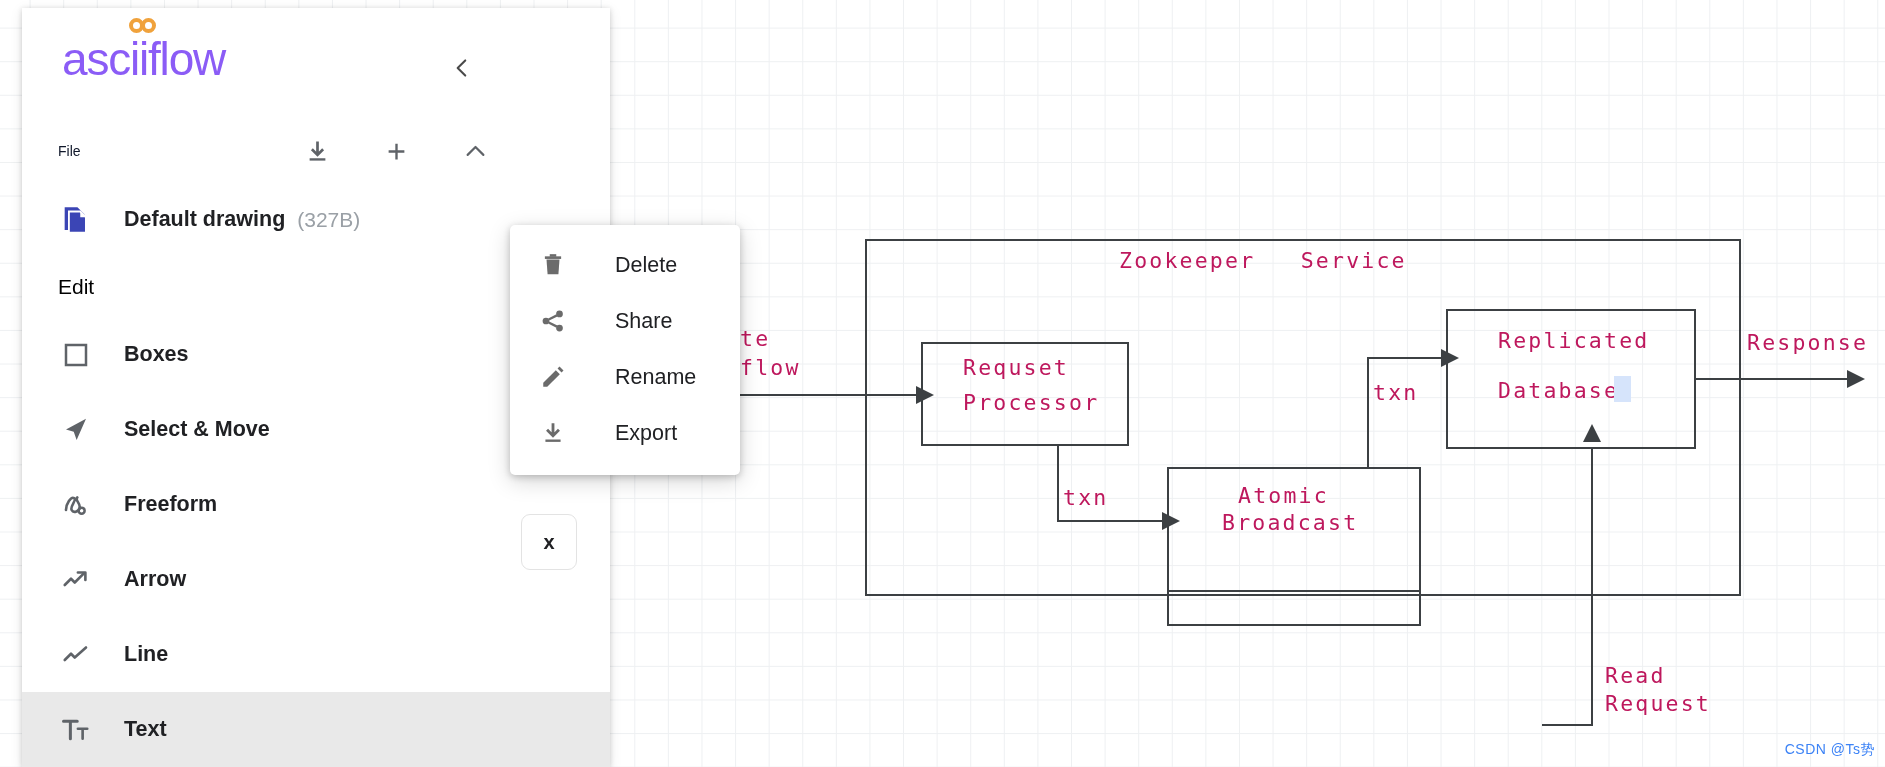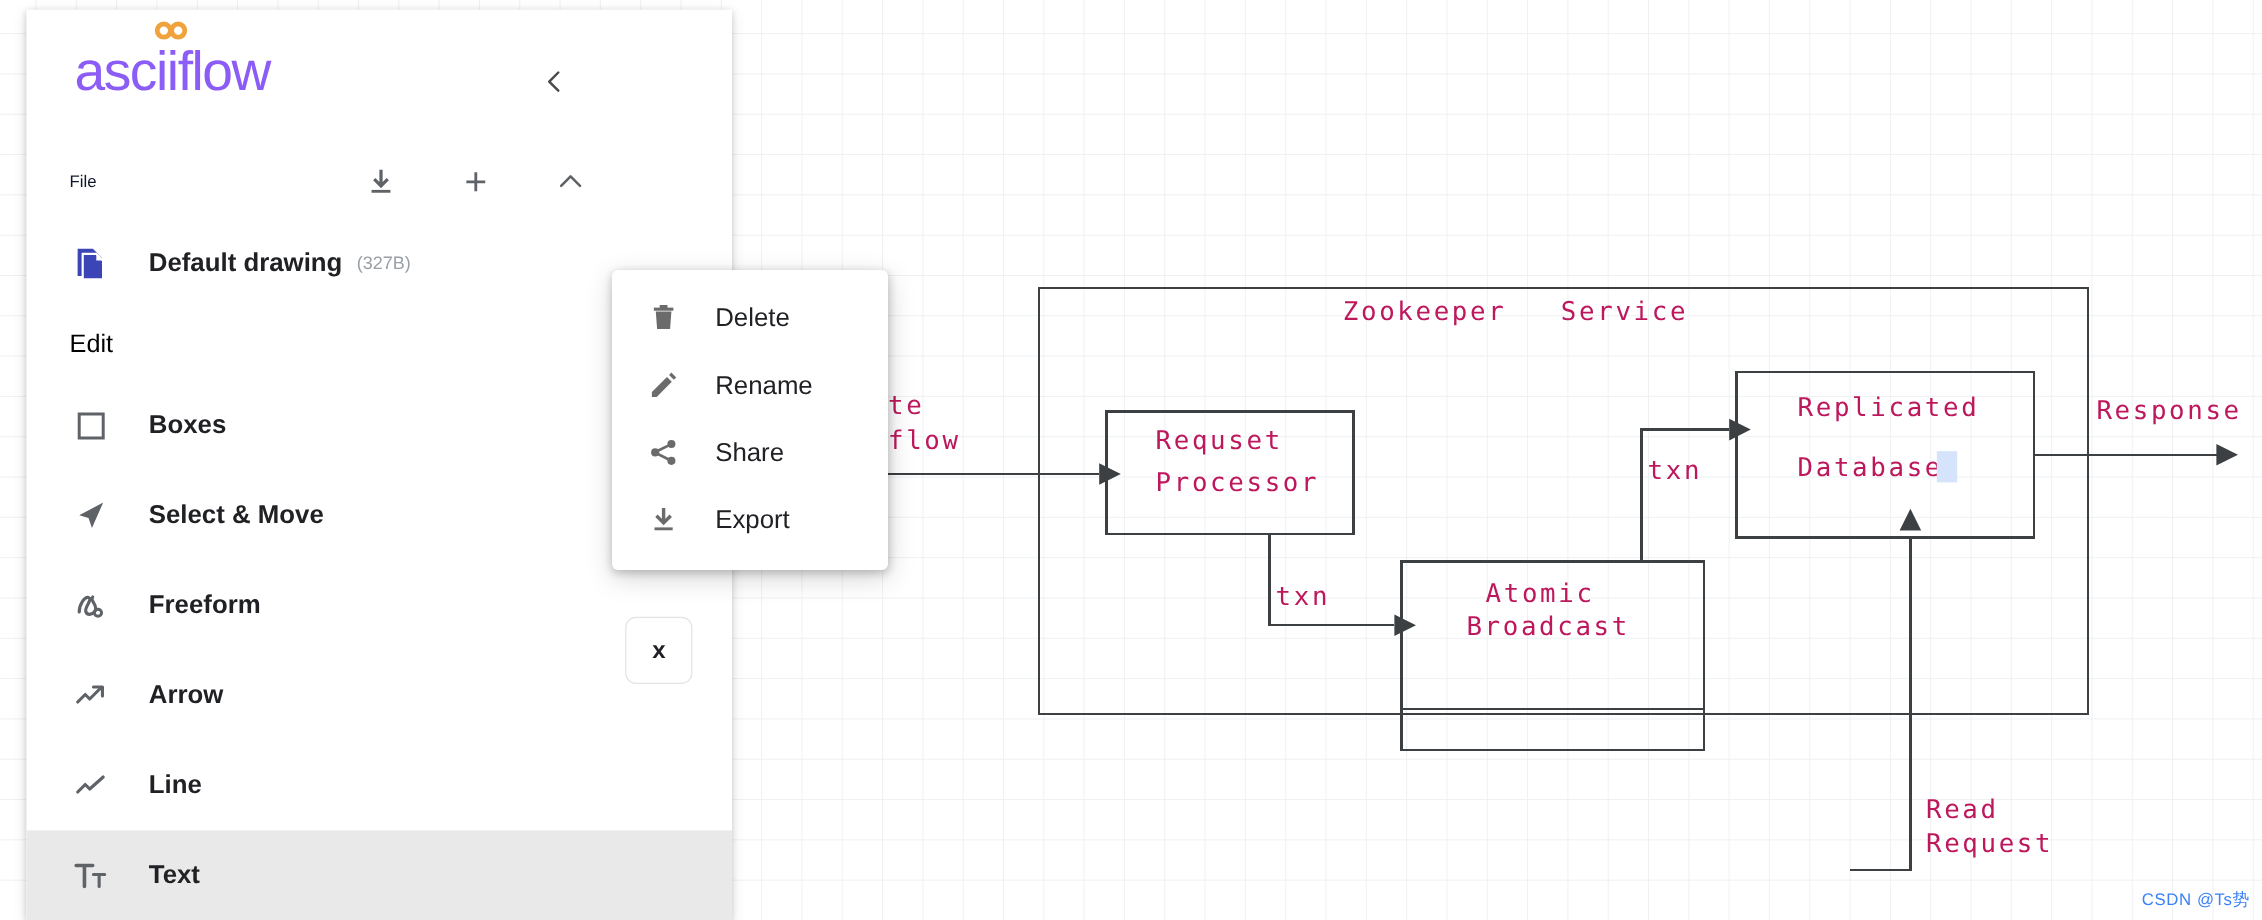--- a/index.html
+++ b/index.html
@@ -110,21 +110,21 @@
     flex: 0 0 36px;
     color: #5f6368;
   }
   .list-text {
     font-size: 21.5px;
     color: #202124;
     white-space: nowrap;
     font-weight: bold;
   }
   .list-meta {
-    font-size: 15px;
+    font-size: 21px;
     color: #9aa0a6;
     margin-left: -18px;
   }
 
   .edit-header {
     height: 60px;
     display: flex; align-items: center;
     padding-left: 36px;
     font-size: 21px;
     color: #000000;
@@ -139,21 +139,21 @@
     border-radius: 5px;
     box-shadow: 0 2px 7px rgba(0,0,0,0.20), 0 6px 22px rgba(0,0,0,0.17);
     padding: 12px 0 14px 0;
     z-index: 40;
   }
   .ctx-item {
     display: flex;
     align-items: center;
     height: 56px;
     padding-left: 28px;
-    gap: 28px;
+    gap: 47px;
     cursor: pointer;
   }
   .ctx-icon {
     width: 30px; height: 30px;
     flex: 0 0 30px;
     display: flex; align-items: center; justify-content: center;
     color: #6b6b6b;
   }
   .ctx-label {
     font-size: 21.5px;
@@ -386,37 +386,37 @@
         <rect x="9" y="2" width="6" height="2.4" fill="currentColor"></rect>
         <path d="M6 7 H18 L17 20.5 H7 Z" fill="currentColor"></path>
       </svg>
     </span>
     <span class="ctx-label">Delete</span>
   </div>
 
   <div class="ctx-item">
     <span class="ctx-icon">
       <svg width="26" height="26" viewBox="0 0 24 24">
-        <path d="M3 17.3 L14.6 5.7 L18.3 9.4 L6.7 21 L3 21 Z" fill="currentColor"></path>
-        <path d="M16.2 4.1 L18 2.3 L21.7 6 L19.9 7.8 Z" fill="currentColor"></path>
-      </svg>
-    </span>
-    <span class="ctx-label">Rename</span>
-  </div>
-
-  <div class="ctx-item">
-    <span class="ctx-icon">
-      <svg width="26" height="26" viewBox="0 0 24 24">
         <circle cx="18" cy="5.5" r="3.1" fill="currentColor"></circle>
         <circle cx="5.5" cy="12" r="3.1" fill="currentColor"></circle>
         <circle cx="18" cy="18.5" r="3.1" fill="currentColor"></circle>
         <path d="M8 10.6 L15.6 6.8 M8 13.4 L15.6 17.2" stroke="currentColor" stroke-width="2.1" fill="none"></path>
       </svg>
     </span>
     <span class="ctx-label">Share</span>
+  </div>
+
+  <div class="ctx-item">
+    <span class="ctx-icon">
+      <svg width="26" height="26" viewBox="0 0 24 24">
+        <path d="M3 17.3 L14.6 5.7 L18.3 9.4 L6.7 21 L3 21 Z" fill="currentColor"></path>
+        <path d="M16.2 4.1 L18 2.3 L21.7 6 L19.9 7.8 Z" fill="currentColor"></path>
+      </svg>
+    </span>
+    <span class="ctx-label">Rename</span>
   </div>
 
   <div class="ctx-item">
     <span class="ctx-icon">
       <svg width="26" height="26" viewBox="0 0 24 24">
         <path d="M12 3 L12 13 M6.5 9 L12 14.5 L17.5 9" fill="none" stroke="currentColor" stroke-width="2.6"></path>
         <rect x="5" y="18" width="14" height="2.2" fill="currentColor"></rect>
       </svg>
     </span>
     <span class="ctx-label">Export</span>

